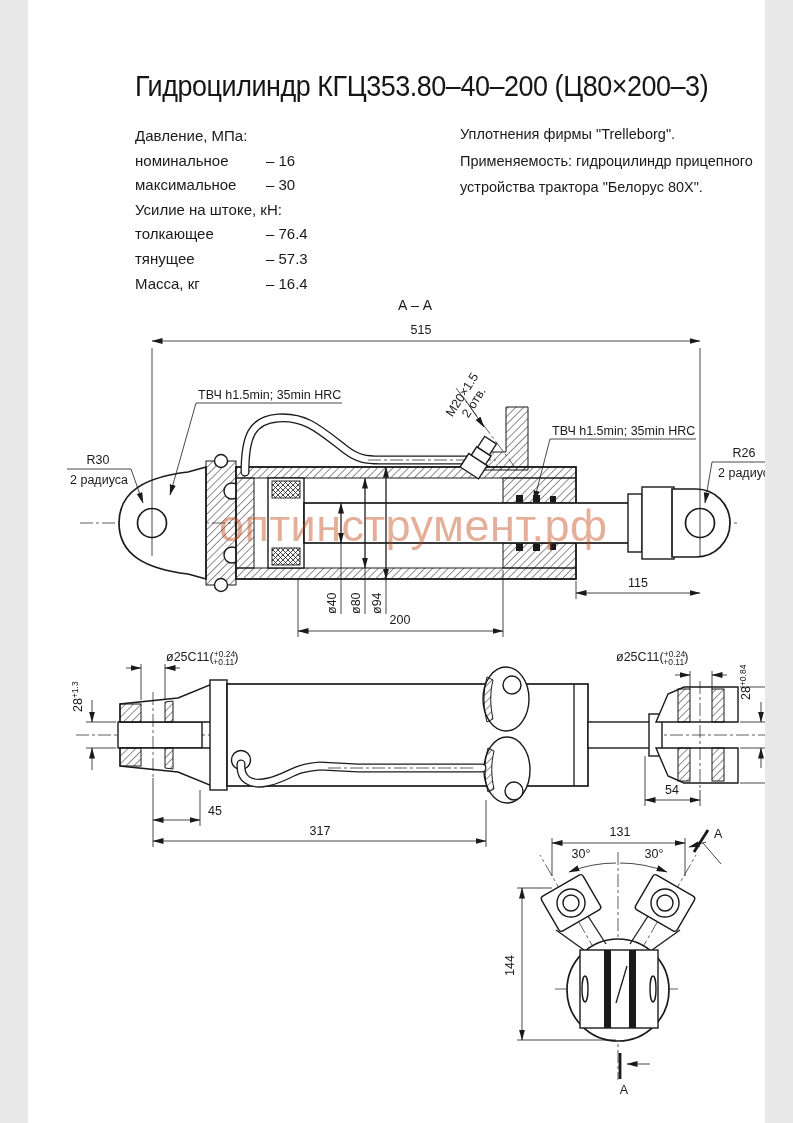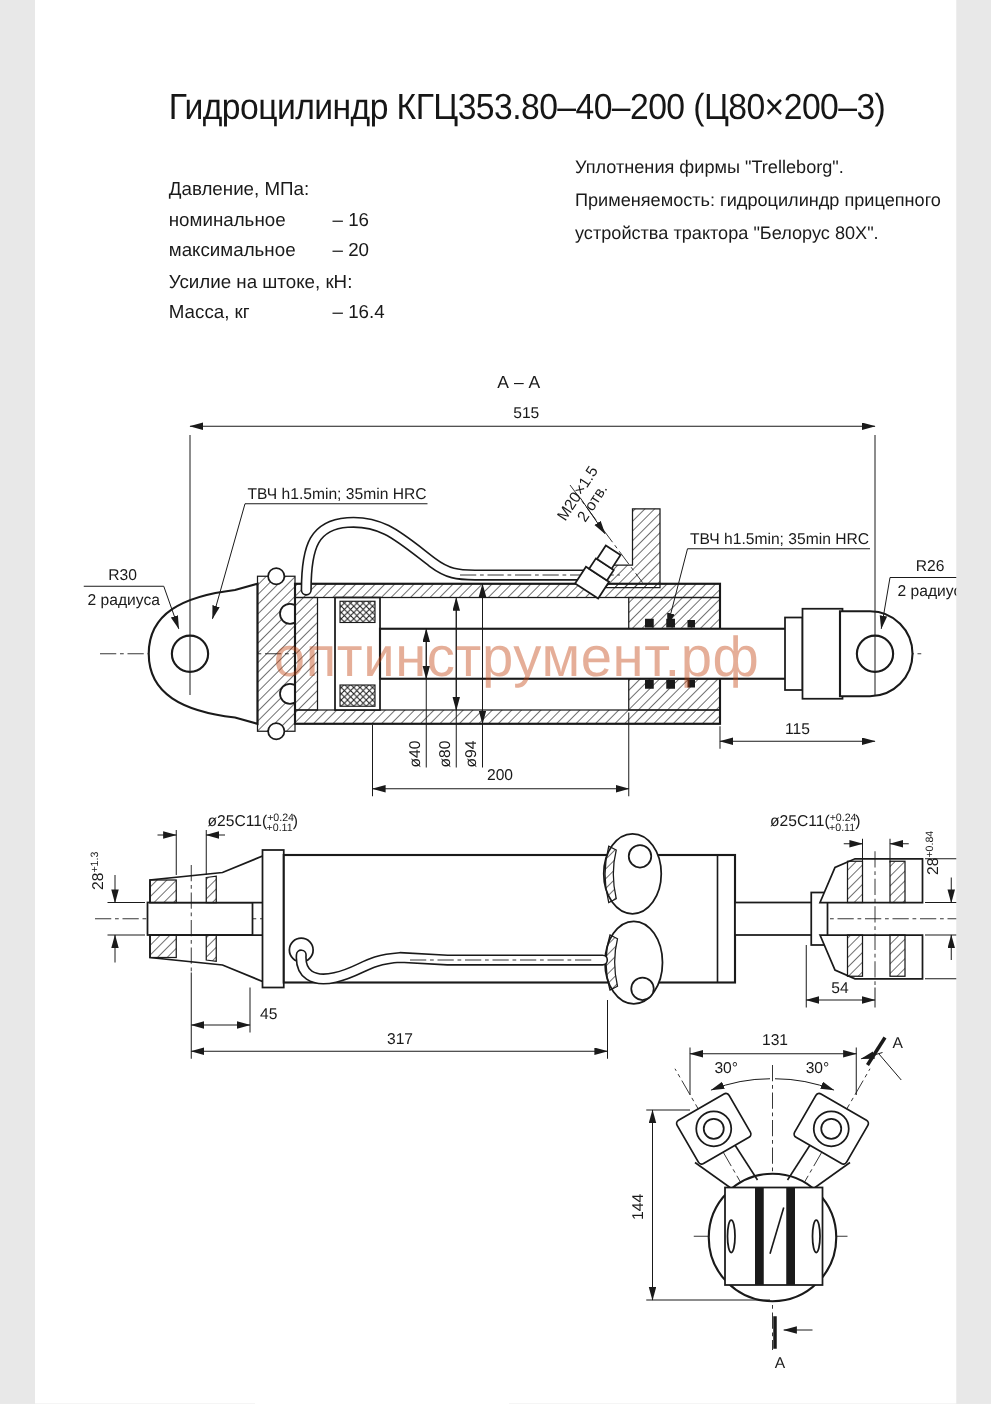--- a/index.html
+++ b/index.html
@@ -1,20 +1,20 @@
 <!DOCTYPE html>
 <html><head>
 <meta charset="utf-8">
 <style>
   html,body{margin:0;padding:0;background:#e8e8e8;}
   .page{position:relative;width:737px;height:1123px;background:#ffffff;margin:0 auto;
         font-family:"Liberation Sans",sans-serif;color:#1a1a1a;overflow:hidden;}
   .title{position:absolute;left:107px;top:70px;font-size:29px;letter-spacing:-0.5px;
          white-space:nowrap;transform:scaleX(.93);transform-origin:left top;color:#161616;}
-  .specs{position:absolute;left:107px;top:127px;font-size:15px;margin-top:16px;}
+  .specs{position:absolute;left:107px;top:127px;font-size:15px;}
   .spec-row{display:flex;height:24.6px;white-space:nowrap;}
   .spec-label{width:131px;}
   .spec-value{width:90px;}
   .notes{position:absolute;left:432px;top:121px;font-size:14.5px;line-height:26.5px;white-space:nowrap;}
   .section-label{position:absolute;left:352px;top:297px;width:70px;text-align:center;font-size:14px;}
   .watermark{position:absolute;left:191px;top:503px;font-size:45px;line-height:1;
              color:#c2410c;opacity:.42;letter-spacing:.5px;white-space:nowrap;
              pointer-events:none;z-index:5;}
   svg{position:absolute;left:0;top:0;z-index:1;}
   svg text{font-family:"Liberation Sans",sans-serif;fill:#1a1a1a;font-size:12.5px;}
@@ -43,25 +43,33 @@
     <div class="spec-row">
       <span class="spec-label">Давление, МПа:</span>
       <span class="spec-value"></span>
     </div>
     <div class="spec-row">
       <span class="spec-label">номинальное</span>
       <span class="spec-value">– 16</span>
     </div>
     <div class="spec-row">
       <span class="spec-label">максимальное</span>
-      <span class="spec-value">– 20</span>
+      <span class="spec-value">– 30</span>
     </div>
     <div class="spec-row">
       <span class="spec-label">Усилие на штоке, кН:</span>
       <span class="spec-value"></span>
+    </div>
+    <div class="spec-row">
+      <span class="spec-label">толкающее</span>
+      <span class="spec-value">– 76.4</span>
+    </div>
+    <div class="spec-row">
+      <span class="spec-label">тянущее</span>
+      <span class="spec-value">– 57.3</span>
     </div>
     <div class="spec-row">
       <span class="spec-label">Масса, кг</span>
       <span class="spec-value">– 16.4</span>
     </div>
   </div>
 
   <div class="notes">
     <div>Уплотнения фирмы "Trelleborg".</div>
     <div>Применяемость: гидроцилиндр прицепного</div>

